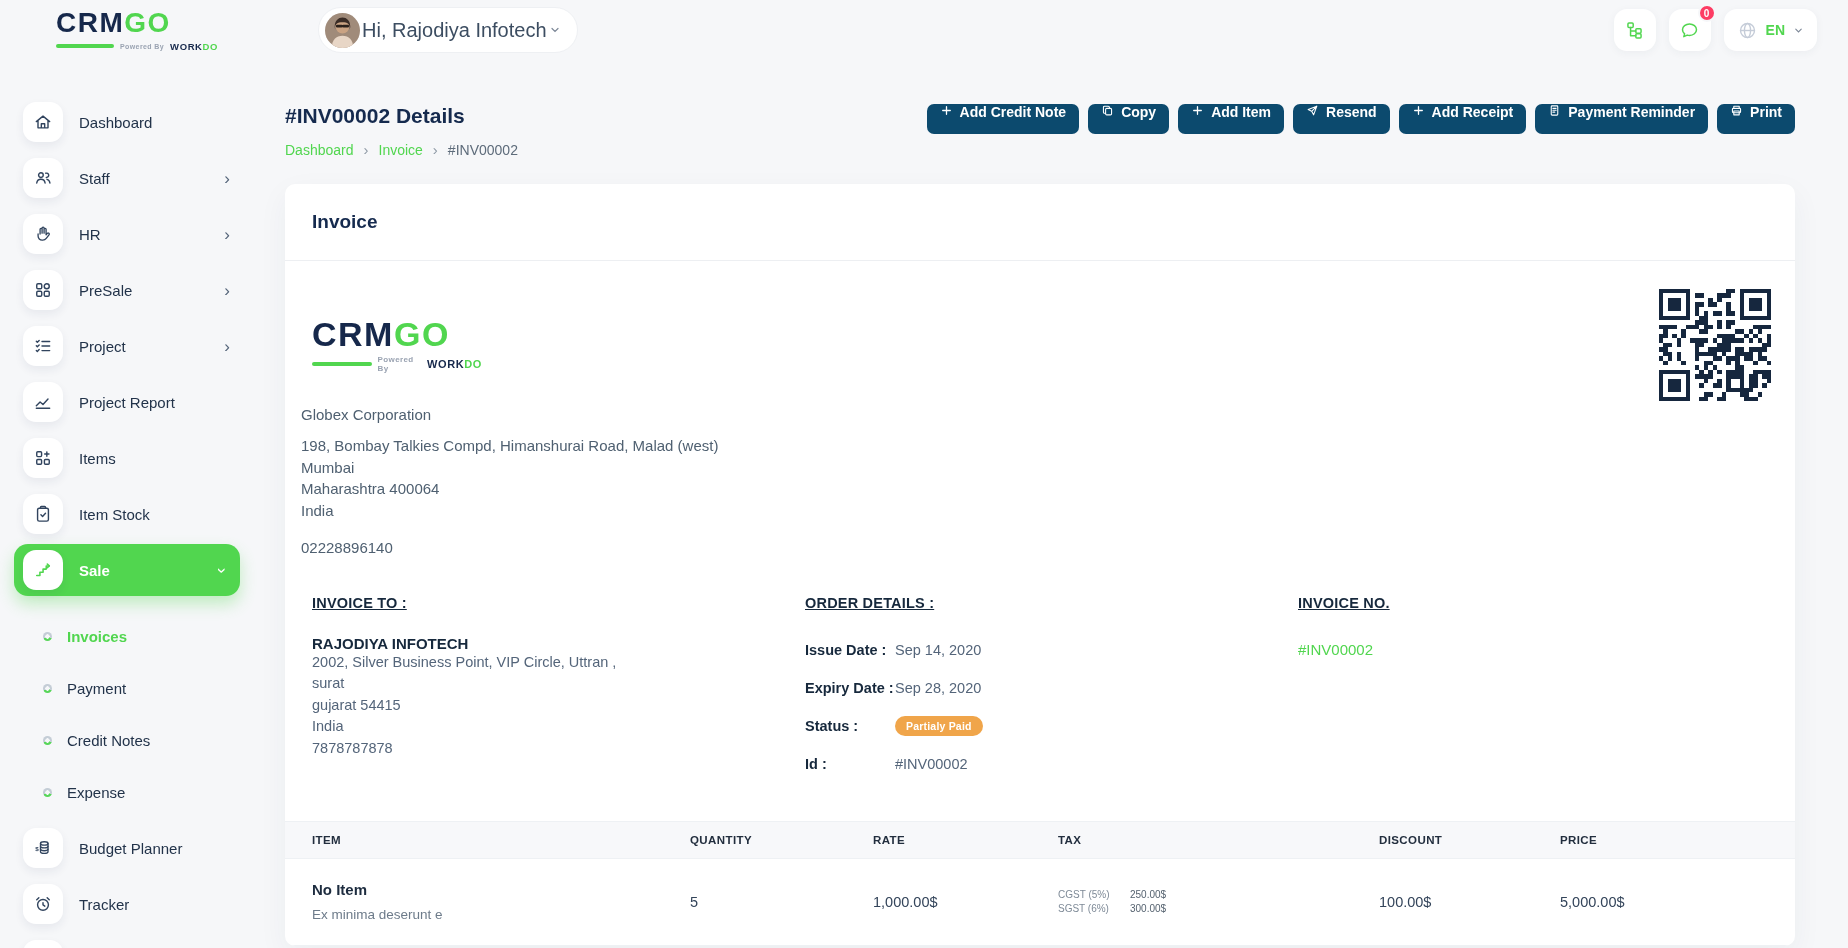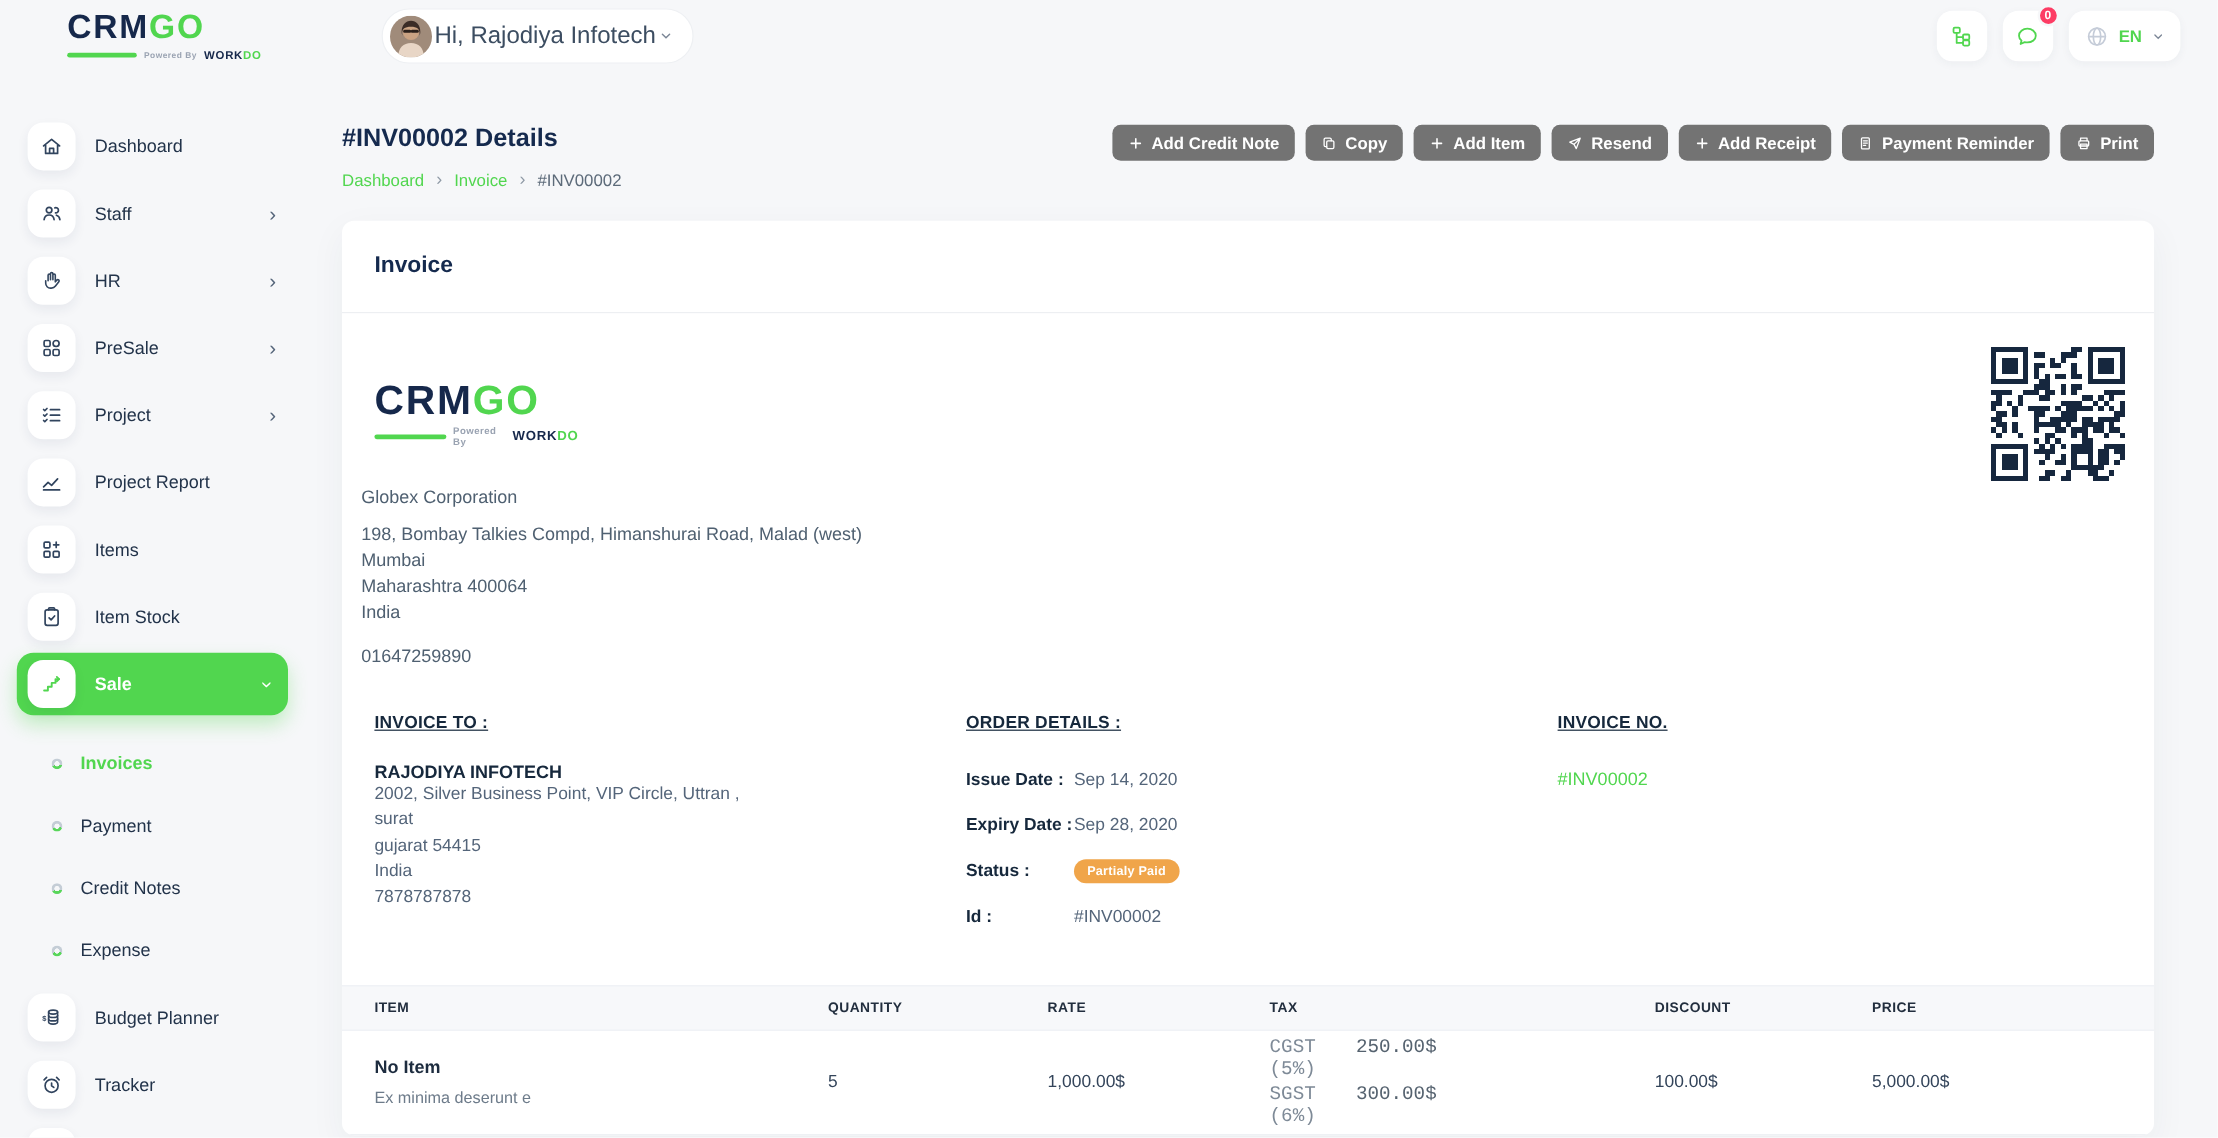--- a/index.html
+++ b/index.html
@@ -68,22 +68,22 @@
 
   
   main { margin-left:270px; padding:44px 53px 0 15px; position:relative; }
   .page-head { display:flex; justify-content:space-between; align-items:flex-start; }
   h1 { font-size:21px; color:#152a4e; font-weight:700; }
   .breadcrumb { margin-top:13px; font-size:14px; display:flex; gap:10px; align-items:center; }
   .crumb-link { color:#51d64f; text-decoration:none; cursor:pointer; }
   .crumb-sep { color:#8f9aa6; font-size:15px; }
   .crumb-current { color:#5d6b7a; }
   .actions { display:flex; gap:9px; }
-  .btn { height:30px; background:#737373; color:#fff; border:none; border-radius:7px;
-    padding:0 13px; font-size:14px; font-weight:600; display:flex; align-items:center;
+  .btn { height:30px; background:#0c4a6e; color:#fff; border:none; border-radius:7px;
+    padding:0 13px; font-size:14px; font-weight:600; display:flex; align-items:flex-start;
     gap:7px; cursor:pointer; font-family:inherit; white-space:nowrap; }
 
   .card { margin-top:26px; background:#fff; border-radius:10px;
     box-shadow:0 10px 30px rgba(35,55,85,.05); height:762px; overflow:hidden; }
   .card-head { padding:27px; border-bottom:1px solid #edeff2; }
   .card-head h2 { font-size:19px; font-weight:700; color:#152a4e; }
   .card-body { position:relative; padding-top:56px; }
   .qr { position:absolute; top:28px; right:24px; }
   .inv-logo { margin-left:27px; }
   .company { margin-left:16px; margin-top:33px; font-size:15px; color:#4f6071; }
@@ -105,21 +105,21 @@
 
   .t-grid { display:grid; grid-template-columns:405px 183px 185px 321px 181px 1fr; align-items:center; }
   .t-head { margin-top:30px; background:#f7f8fa; border-top:1px solid #eef1f4;
     border-bottom:1px solid #eef1f4; height:38px; font-size:11.5px; font-weight:700;
     color:#222e3e; letter-spacing:.4px; }
   .t-head > :first-child, .t-row > :first-child { padding-left:27px; }
   .t-row { height:87px; border-bottom:1px solid #eef1f4; }
   .item-name { font-size:15px; font-weight:700; color:#1d2c3f; }
   .item-desc { margin-top:9px; font-size:13.5px; color:#6d7b8a; }
   .cell { font-size:14.5px; color:#33445a; }
-  .tax-line { display:flex; font-size:16px; margin:2.5px 0;font-family:Liberation Mono, monospace; }
+  .tax-line { display:flex; font-size:10px; margin:2.5px 0; }
   .tax-label { color:#7e8a97; width:72px; }
   .tax-value { color:#55626f; }
 </style>
 </head>
 <body>
 
 <header class="topbar">
   <div class="logo">
     <div class="logo-text"><span class="logo-cr">CRM</span><span class="logo-go">GO</span></div>
     <div class="logo-sub">
@@ -691,21 +691,21 @@
           <span class="logo-wd"><span>WORK</span><span class="wd-accent">DO</span></span>
         </div>
       </div>
 
       <div class="company">
         <div class="c-name">Globex Corporation</div>
         <div class="c-line">198, Bombay Talkies Compd, Himanshurai Road, Malad (west)</div>
         <div class="c-line">Mumbai</div>
         <div class="c-line">Maharashtra 400064</div>
         <div class="c-line">India</div>
-        <div class="c-line c-phone">01647259890</div>
+        <div class="c-line c-phone">02228896140</div>
       </div>
 
       <div class="cols">
         <div>
           <div class="sec-heading">INVOICE TO :</div>
           <div class="invto-name">RAJODIYA INFOTECH</div>
           <div class="invto-line">2002, Silver Business Point, VIP Circle, Uttran ,</div>
           <div class="invto-line">surat</div>
           <div class="invto-line">gujarat 54415</div>
           <div class="invto-line">India</div>

